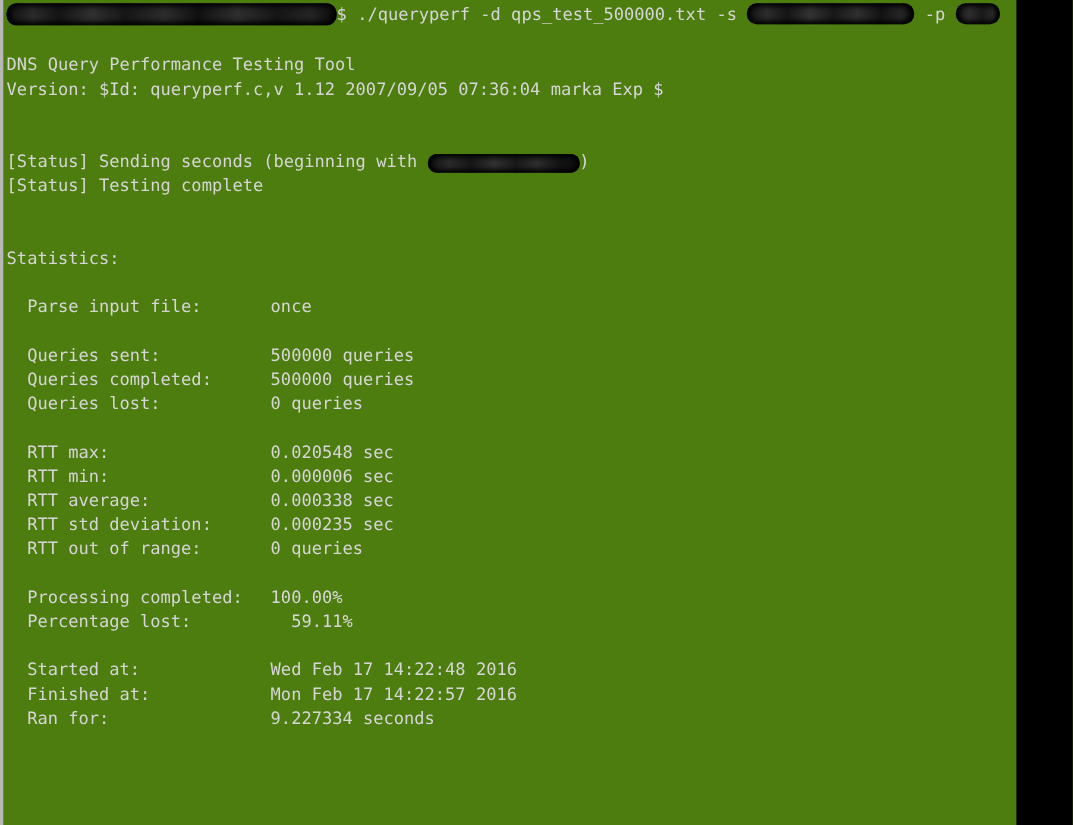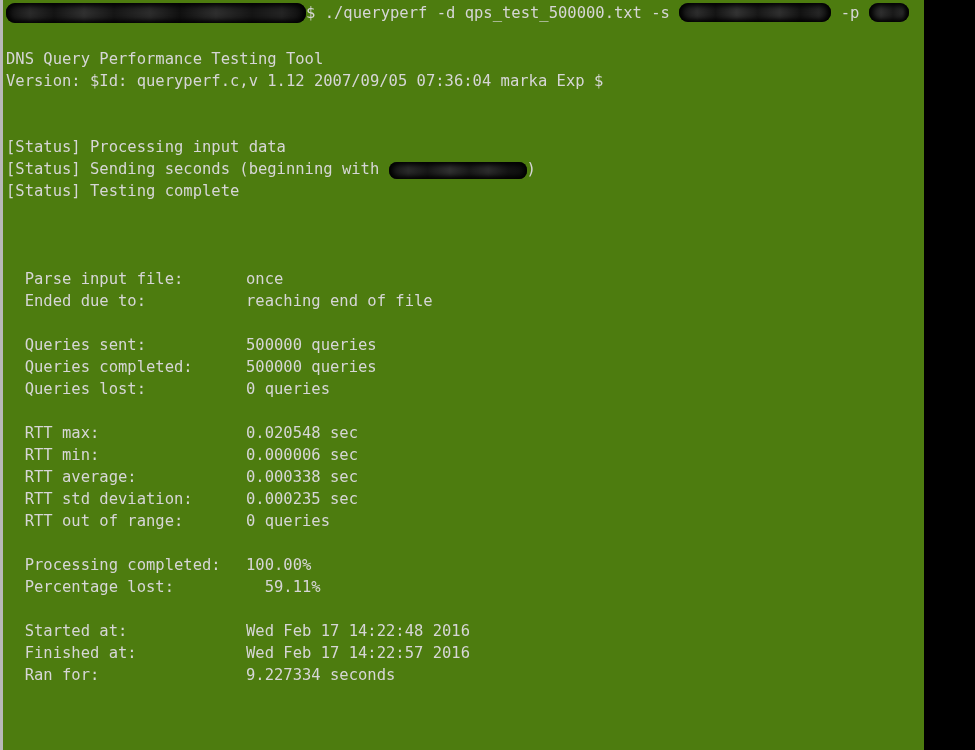--- a/index.html
+++ b/index.html
@@ -122,34 +122,33 @@
     <div class="prompt-line"><span class="redact user-host"></span><span>$</span><span> ./queryperf -d qps_test_500000.txt -s </span><span class="redact server"></span><span> -p </span><span class="redact port"></span></div>
 
     <div class="line blank"></div>
 
     <div class="line">DNS Query Performance Testing Tool</div>
     <div class="line">Version: $Id: queryperf.c,v 1.12 2007/09/05 07:36:04 marka Exp $</div>
 
     <div class="line blank"></div>
     <div class="line blank"></div>
 
-    <div class="line"><span>[Status]</span><span> Processing input data</span></div>
 
     <div class="line"><span>[Status]</span><span> Sending seconds (beginning with </span><span class="redact domain"></span><span>)</span></div>
 
     <div class="line"><span>[Status]</span><span> Testing complete</span></div>
 
     <div class="line blank"></div>
     <div class="line blank"></div>
 
+    <div class="line">Statistics:</div>
 
     <div class="line blank"></div>
 
     <div class="line"><span class="stat-label">  Parse input file:</span><span>once</span></div>
-    <div class="line"><span class="stat-label">  Ended due to:</span><span>reaching end of file</span></div>
 
     <div class="line blank"></div>
 
     <div class="line"><span class="stat-label">  Queries sent:</span><span>500000 queries</span></div>
     <div class="line"><span class="stat-label">  Queries completed:</span><span>500000 queries</span></div>
     <div class="line"><span class="stat-label">  Queries lost:</span><span>0 queries</span></div>
 
     <div class="line blank"></div>
 
     <div class="line"><span class="stat-label">  RTT max:</span><span>0.020548 sec</span></div>
@@ -159,19 +158,19 @@
     <div class="line"><span class="stat-label">  RTT out of range:</span><span>0 queries</span></div>
 
     <div class="line blank"></div>
 
     <div class="line"><span class="stat-label">  Processing completed:</span><span>100.00%</span></div>
     <div class="line"><span class="stat-label">  Percentage lost:</span><span>  59.11%</span></div>
 
     <div class="line blank"></div>
 
     <div class="line"><span class="stat-label">  Started at:</span><span>Wed Feb 17 14:22:48 2016</span></div>
-    <div class="line"><span class="stat-label">  Finished at:</span><span>Wed Feb 17 14:22:57 2016</span></div>
+    <div class="line"><span class="stat-label">  Finished at:</span><span>Mon Feb 17 14:22:57 2016</span></div>
     <div class="line"><span class="stat-label">  Ran for:</span><span>9.227334 seconds</span></div>
 
     <div class="line blank"></div>
 
   </div>
 </div>
 
 </body></html>

